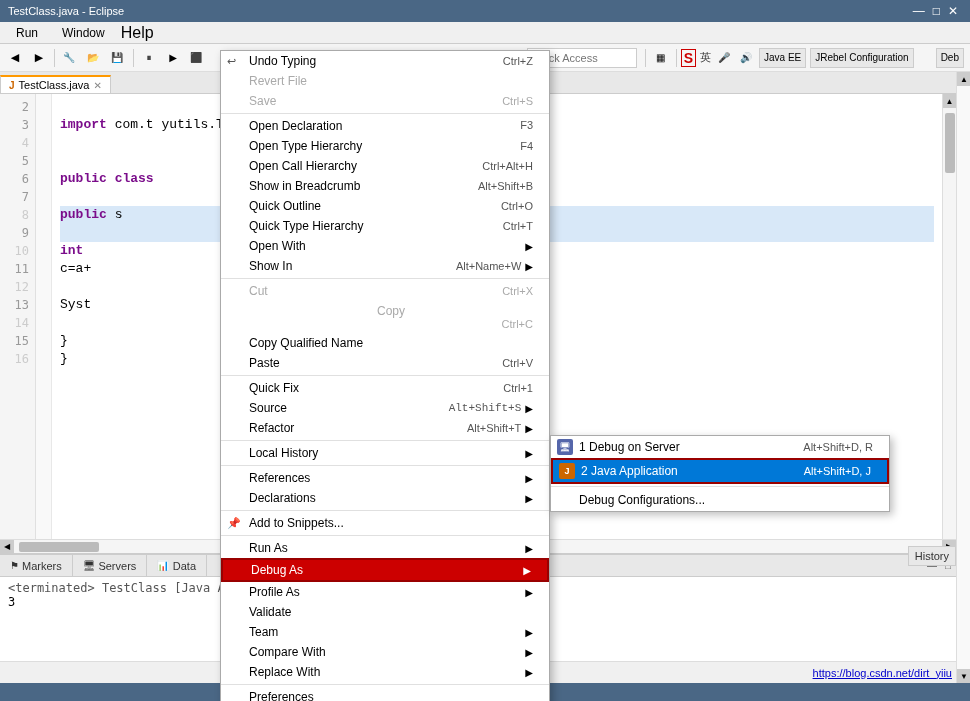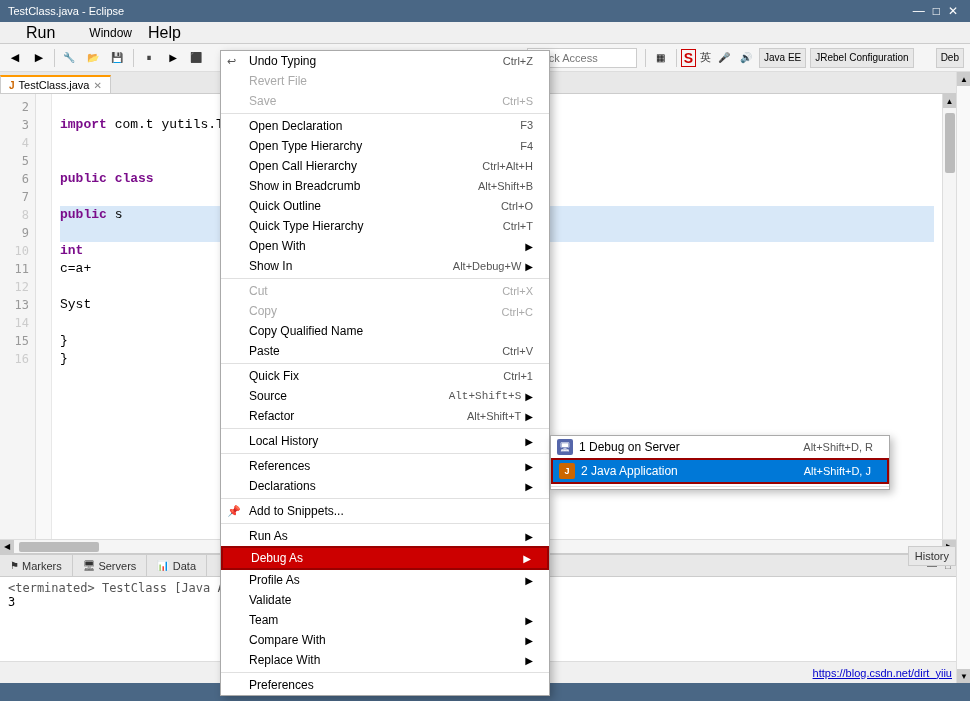--- a/index.html
+++ b/index.html
@@ -30,21 +30,21 @@
 <div style="position:absolute;top:0;left:0;width:970px;height:701px;background:#1e1e1e;">
 
   <div class="title-bar" style="position:absolute;top:0;left:0;width:970px;height:22px;background:#4a6785;display:flex;align-items:center;padding:0 8px;">
     <span style="flex:1;color:white;font-size:11px;">TestClass.java - Eclipse</span>
     <button style="background:none;border:none;color:white;cursor:pointer;font-size:12px;padding:0 4px;">—</button>
     <button style="background:none;border:none;color:white;cursor:pointer;font-size:12px;padding:0 4px;">□</button>
     <button style="background:none;border:none;color:white;cursor:pointer;font-size:12px;padding:0 4px;">✕</button>
   </div>
 
   <div style="position:absolute;top:22px;left:0;width:970px;height:22px;background:#f0f0f0;border-bottom:1px solid #ccc;display:flex;align-items:center;">
-    <span style="padding:2px 26px;font-size:16px;cursor:pointer;color:#000;">Run</span>
+    <span style="padding:2px 16px;font-size:12px;cursor:pointer;color:#000;">Run</span>
     <span style="padding:2px 8px;font-size:12px;cursor:pointer;color:#000;">Window</span>
     <span style="padding:2px 8px;font-size:16px;cursor:pointer;color:#000;">Help</span>
   </div>
 
   <div style="position:absolute;top:44px;left:0;width:970px;height:28px;background:#f5f5f5;border-bottom:1px solid #ddd;display:flex;align-items:center;padding:0 4px;gap:2px;">
     <button style="width:22px;height:22px;background:transparent;border:1px solid transparent;cursor:pointer;font-size:11px;">◀</button>
     <button style="width:22px;height:22px;background:transparent;border:1px solid transparent;cursor:pointer;font-size:11px;">▶</button>
     <div style="width:1px;height:18px;background:#ccc;margin:0 2px;"></div>
     <button style="width:22px;height:22px;background:transparent;border:1px solid transparent;cursor:pointer;font-size:10px;">🔧</button>
     <button style="width:22px;height:22px;background:transparent;border:1px solid transparent;cursor:pointer;font-size:10px;">📂</button>
@@ -264,32 +264,32 @@
       <span style="margin-left:auto;color:#555;font-size:11px;">Ctrl+T</span>
     </div>
 
     <div style="display:flex;align-items:center;padding:3px 16px 3px 28px;cursor:pointer;color:#000;position:relative;">
       <span>Open With</span>
       <span style="margin-left:auto;font-size:10px;">▶</span>
     </div>
 
     <div style="display:flex;align-items:center;padding:3px 16px 3px 28px;cursor:pointer;color:#000;position:relative;">
       <span>Show In</span>
-      <span style="margin-left:auto;color:#555;font-size:11px;">Alt+Debug+W</span>
+      <span style="margin-left:auto;color:#555;font-size:11px;">Alt+Name+W</span>
       <span style="font-size:10px;margin-left:4px;">▶</span>
     </div>
 
     <div style="height:1px;background:#e0e0e0;margin:2px 0;"></div>
 
     <div style="display:flex;align-items:center;padding:3px 16px 3px 28px;cursor:pointer;color:#aaa;position:relative;">
       <span>Cut</span>
       <span style="margin-left:auto;color:#aaa;font-size:11px;">Ctrl+X</span>
     </div>
 
-    <div style="display:flex;align-items:flex-end;padding:3px 16px 3px 28px;cursor:pointer;color:#aaa;position:relative;">
+    <div style="display:flex;align-items:center;padding:3px 16px 3px 28px;cursor:pointer;color:#aaa;position:relative;flex-direction:column;">
       <span>Copy</span>
       <span style="margin-left:auto;color:#aaa;font-size:11px;">Ctrl+C</span>
     </div>
 
     <div style="display:flex;align-items:center;padding:3px 16px 3px 28px;cursor:pointer;color:#000;position:relative;">
       <span>Copy Qualified Name</span>
     </div>
 
     <div style="display:flex;align-items:center;padding:3px 16px 3px 28px;cursor:pointer;color:#000;position:relative;">
       <span>Paste</span>
@@ -393,15 +393,18 @@
     </div>
 
     <div style="display:flex;align-items:center;padding:4px 16px 4px 28px;cursor:pointer;color:white;position:relative;background:#0078d7;border:2px solid #900;">
       <span style="position:absolute;left:6px;width:16px;height:16px;background:#cc6600;display:flex;align-items:center;justify-content:center;color:white;font-size:9px;font-weight:bold;border-radius:2px;">J</span>
       <span>2 Java Application</span>
       <span style="margin-left:auto;color:white;font-size:11px;">Alt+Shift+D, J</span>
     </div>
 
     <div style="height:1px;background:#e0e0e0;margin:2px 0;"></div>
 
+    <div style="display:flex;align-items:center;padding:4px 16px 4px 28px;cursor:pointer;color:#000;position:relative;">
+      <span>Debug Configurations...</span>
+    </div>
   </div>
 
 </div>
 
 </body></html>

